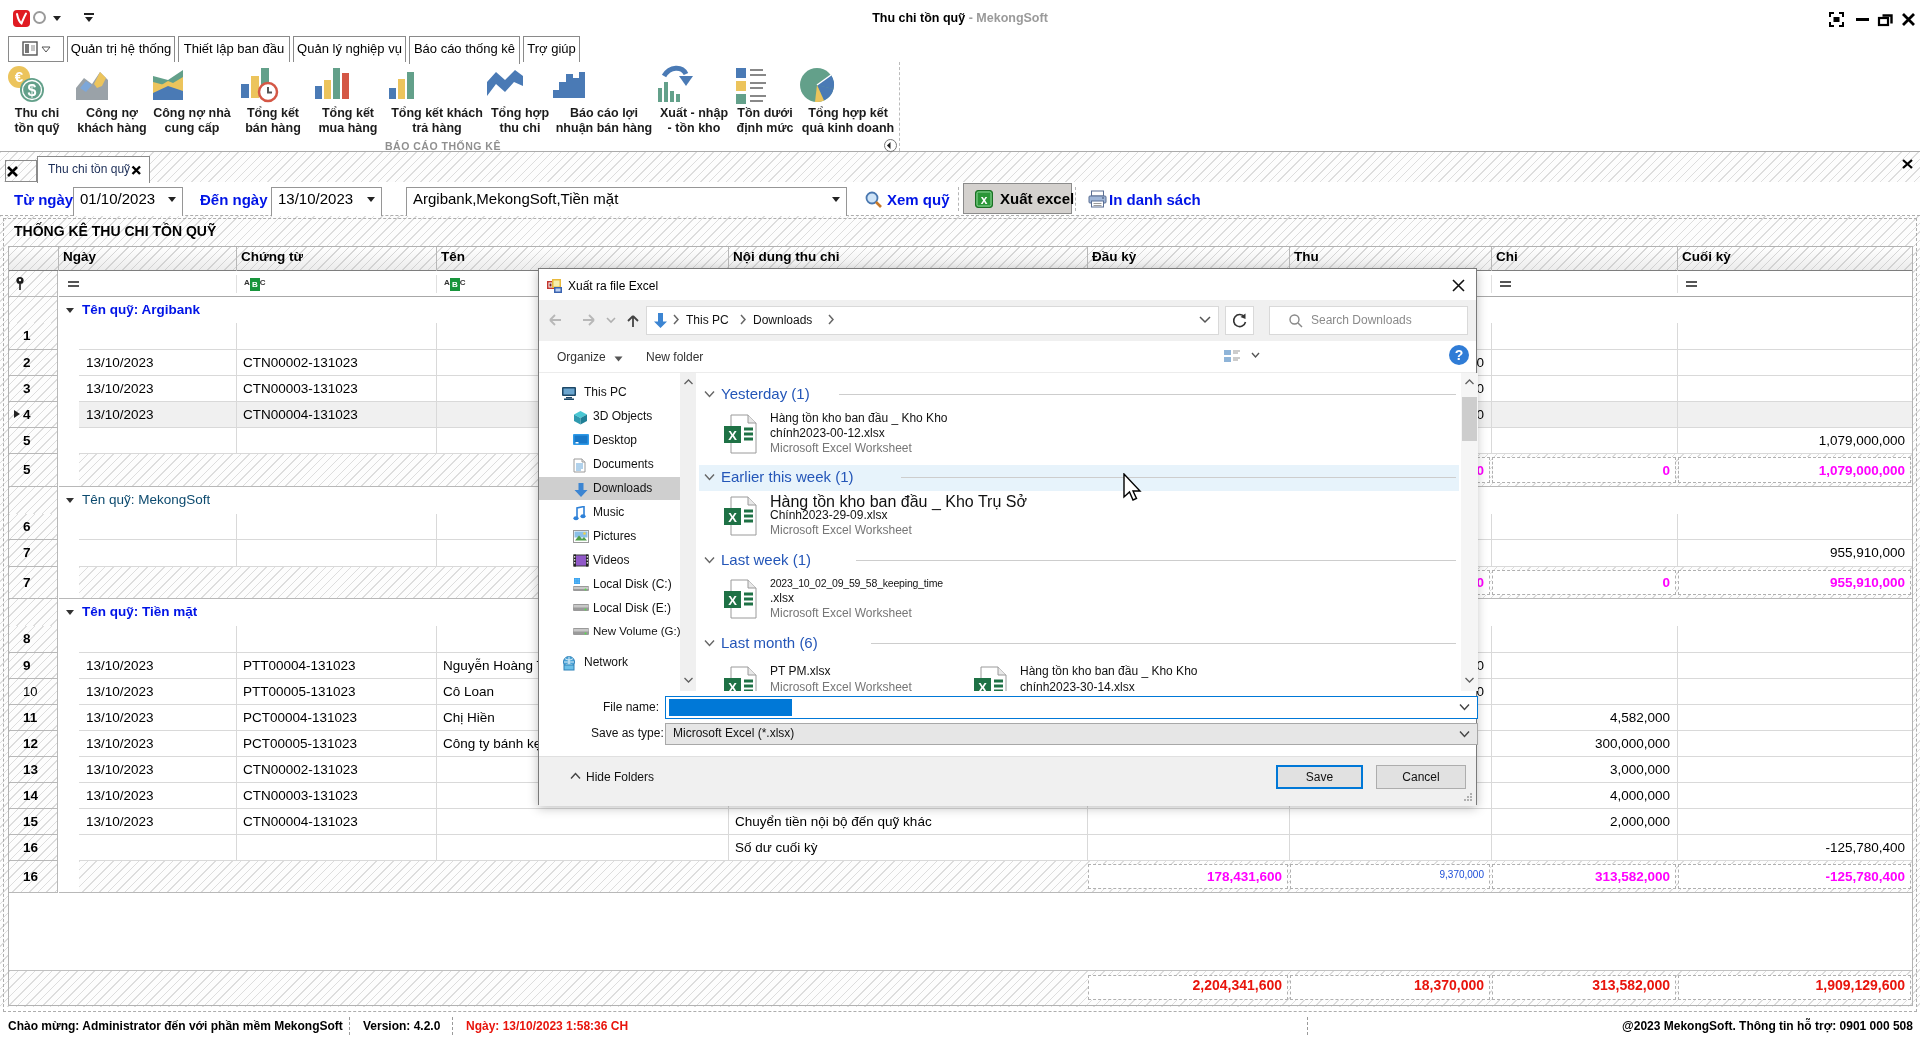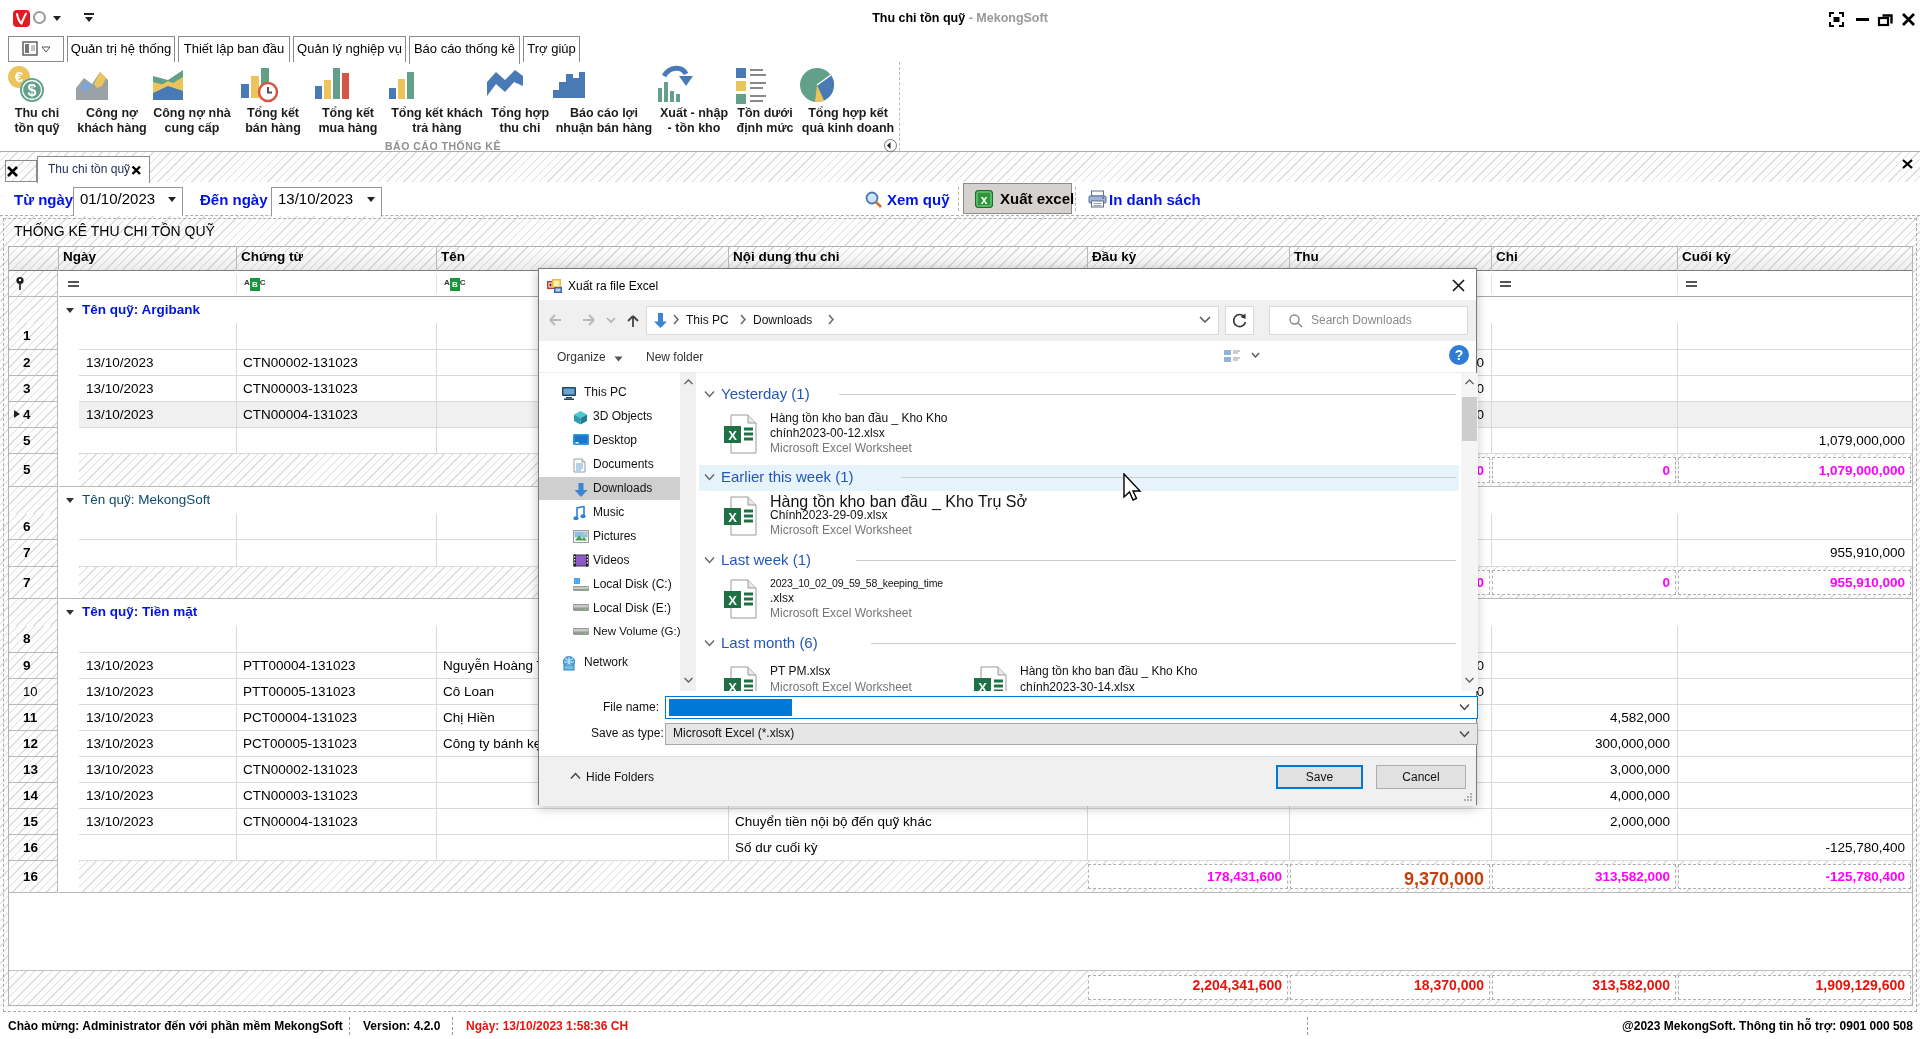--- a/index.html
+++ b/index.html
@@ -41,21 +41,21 @@
 
 #filterbar { position:absolute; left:0; top:182px; width:1920px; height:34px; background:#fff; border-bottom:1px dashed #adadad; }
 #filterbar .lbl { position:absolute; top:9px; font-size:15px; font-weight:bold; color:#0014e6; }
 .inputbox { position:absolute; top:5px; height:32px; background:#fff; border:1px solid #969696; font-size:15px; color:#000; line-height:22px; padding-left:6px; }
 .drop { position:absolute; right:6px; top:9px; width:0; height:0; border-left:4.5px solid transparent; border-right:4.5px solid transparent; border-top:5px solid #222; }
 .vsep { position:absolute; top:5px; height:24px; border-left:1px dashed #b5b5b5; }
 #btnexcel { position:absolute; left:963px; top:1px; width:109px; height:31px; background:#d4d1ce; border:1px solid #8b8b8b; }
 
 #page { position:absolute; left:0; top:216px; width:1920px; height:791px; overflow:visible; }
 #pageborder { position:absolute; left:3px; top:2px; width:1914px; height:794px; border:1px dashed #adadad; }
-#ptitle { position:absolute; left:14px; top:7px; font-size:14px; font-weight:normal; color:#000; }
+#ptitle { position:absolute; left:14px; top:7px; font-size:14px; font-weight:bold; color:#000; }
 
 #grid { position:absolute; left:8px; top:30px; width:1905px; height:760px; background:#fff; border:1px solid #b2b2b2; }
 .gc { position:absolute; overflow:hidden; }
 .hdrtext { font-size:13.5px; font-weight:bold; color:#000; }
 .num { text-align:right; padding-right:6px; }
 
 #statusbar { position:absolute; left:0; top:1013px; width:1920px; height:26px; background:#fff; font-size:12px; }
 
 #dialog { position:absolute; left:538px; top:268px; width:939px; height:537px; background:#fff; border:1px solid #7a7a7a; box-shadow:0 3px 10px rgba(0,0,0,.25); z-index:50; }
 </style>
@@ -212,20 +212,21 @@
       <svg width="13" height="12">
         <path d="M2,2 L11,10 M11,2 L2,10" stroke="#000" stroke-width="2.2"></path>
       </svg>
     </div>
 </div>
 <div id="filterbar">
   <div class="lbl" style="left:14px;">Từ ngày</div>
   <div class="inputbox" style="left:73px;width:110px;">01/10/2023<div class="drop"></div></div>
   <div class="lbl" style="left:200px;">Đến ngày</div>
   <div class="inputbox" style="left:271px;width:111px;">13/10/2023<div class="drop"></div></div>
+  <div class="inputbox" style="left:406px;width:441px;">Argibank,MekongSoft,Tiền mặt<div class="drop"></div></div>
   <div class="abs" style="left:864px;top:8px;">
       <svg width="20" height="19">
         <circle cx="8" cy="8" r="5.5" fill="#cfe4f7" stroke="#4a78b0" stroke-width="1.8"></circle>
         <path d="M12,12 l5,5" stroke="#c87828" stroke-width="2.6"></path>
       </svg>
     </div>
   <div class="lbl" style="left:887px;">Xem quỹ</div>
   <div class="vsep" style="left:958px;"></div>
   <div id="btnexcel">
     <div class="abs" style="left:11px;top:6px;">
@@ -564,21 +565,21 @@
 <div class="gc" style="left:1280px;top:588px;width:1px;height:26px;background:#d9d9d9;"></div>
 <div class="gc" style="left:1482px;top:588px;width:1px;height:26px;background:#d9d9d9;"></div>
 <div class="gc" style="left:1668px;top:588px;width:1px;height:26px;background:#d9d9d9;"></div>
 <div class="gc" style="left:726px;top:593px;font-size:13.5px;white-space:nowrap;">Số dư cuối kỳ</div>
 <div class="gc" style="left:1669px;top:593px;width:227px;font-size:13.5px;text-align:right;">-125,780,400</div>
 <div class="gc hatch" style="left:0;top:614px;width:49px;height:32px;border-right:1px solid #b8b8b8;border-bottom:1px solid #b8b8b8;"></div>
 <div class="gc" style="left:14px;top:622px;font-size:13.5px;font-weight:bold;">16</div>
 <div class="gc" style="left:50px;top:614px;width:20px;height:32px;background:#fff;border-bottom:1px solid #b8b8b8;"></div>
 <div class="gc hatch" style="left:70px;top:614px;width:1833px;height:32px;border-bottom:1px solid #b8b8b8;"></div>
 <div class="gc num" style="left:1079px;top:617px;width:200px;height:25px;background:#fff;border:1px dashed #b0b0b0;font-size:13.5px;font-weight:bold;color:#f0f;padding-right:5px;padding-top:4px;">178,431,600</div>
-<div class="gc num" style="left:1281px;top:617px;width:200px;height:25px;background:#fff;border:1px dashed #b0b0b0;font-size:18px;font-weight:bold;color:#c2410c;padding-right:5px;padding-top:4px;">9,370,000</div>
+<div class="gc num" style="left:1281px;top:617px;width:200px;height:25px;background:#fff;border:1px dashed #b0b0b0;font-size:10px;font-weight:normal;color:#1d4ed8;padding-right:5px;padding-top:4px;">9,370,000</div>
 <div class="gc num" style="left:1483px;top:617px;width:184px;height:25px;background:#fff;border:1px dashed #b0b0b0;font-size:13.5px;font-weight:bold;color:#f0f;padding-right:5px;padding-top:4px;">313,582,000</div>
 <div class="gc num" style="left:1669px;top:617px;width:233px;height:25px;background:#fff;border:1px dashed #b0b0b0;font-size:13.5px;font-weight:bold;color:#f0f;padding-right:5px;padding-top:4px;">-125,780,400</div>
 <div class="gc" style="left:0;top:646px;width:1903px;height:77px;background:#fff;"></div>
 <div class="gc hatch" style="left:0;top:723px;width:1903px;height:35px;border-top:1px solid #c0c0c0;"></div>
 <div class="gc num" style="left:1079px;top:728px;width:200px;height:25px;background:#fff;border:1px dashed #b0b0b0;font-size:14px;font-weight:bold;color:#e8140c;padding-right:5px;padding-top:1px;">2,204,341,600</div>
 <div class="gc num" style="left:1281px;top:728px;width:200px;height:25px;background:#fff;border:1px dashed #b0b0b0;font-size:14px;font-weight:bold;color:#e8140c;padding-right:5px;padding-top:1px;">18,370,000</div>
 <div class="gc num" style="left:1483px;top:728px;width:184px;height:25px;background:#fff;border:1px dashed #b0b0b0;font-size:14px;font-weight:bold;color:#e8140c;padding-right:5px;padding-top:1px;">313,582,000</div>
 <div class="gc num" style="left:1669px;top:728px;width:233px;height:25px;background:#fff;border:1px dashed #b0b0b0;font-size:14px;font-weight:bold;color:#e8140c;padding-right:5px;padding-top:1px;">1,909,129,600</div>
     </div>
 </div>

